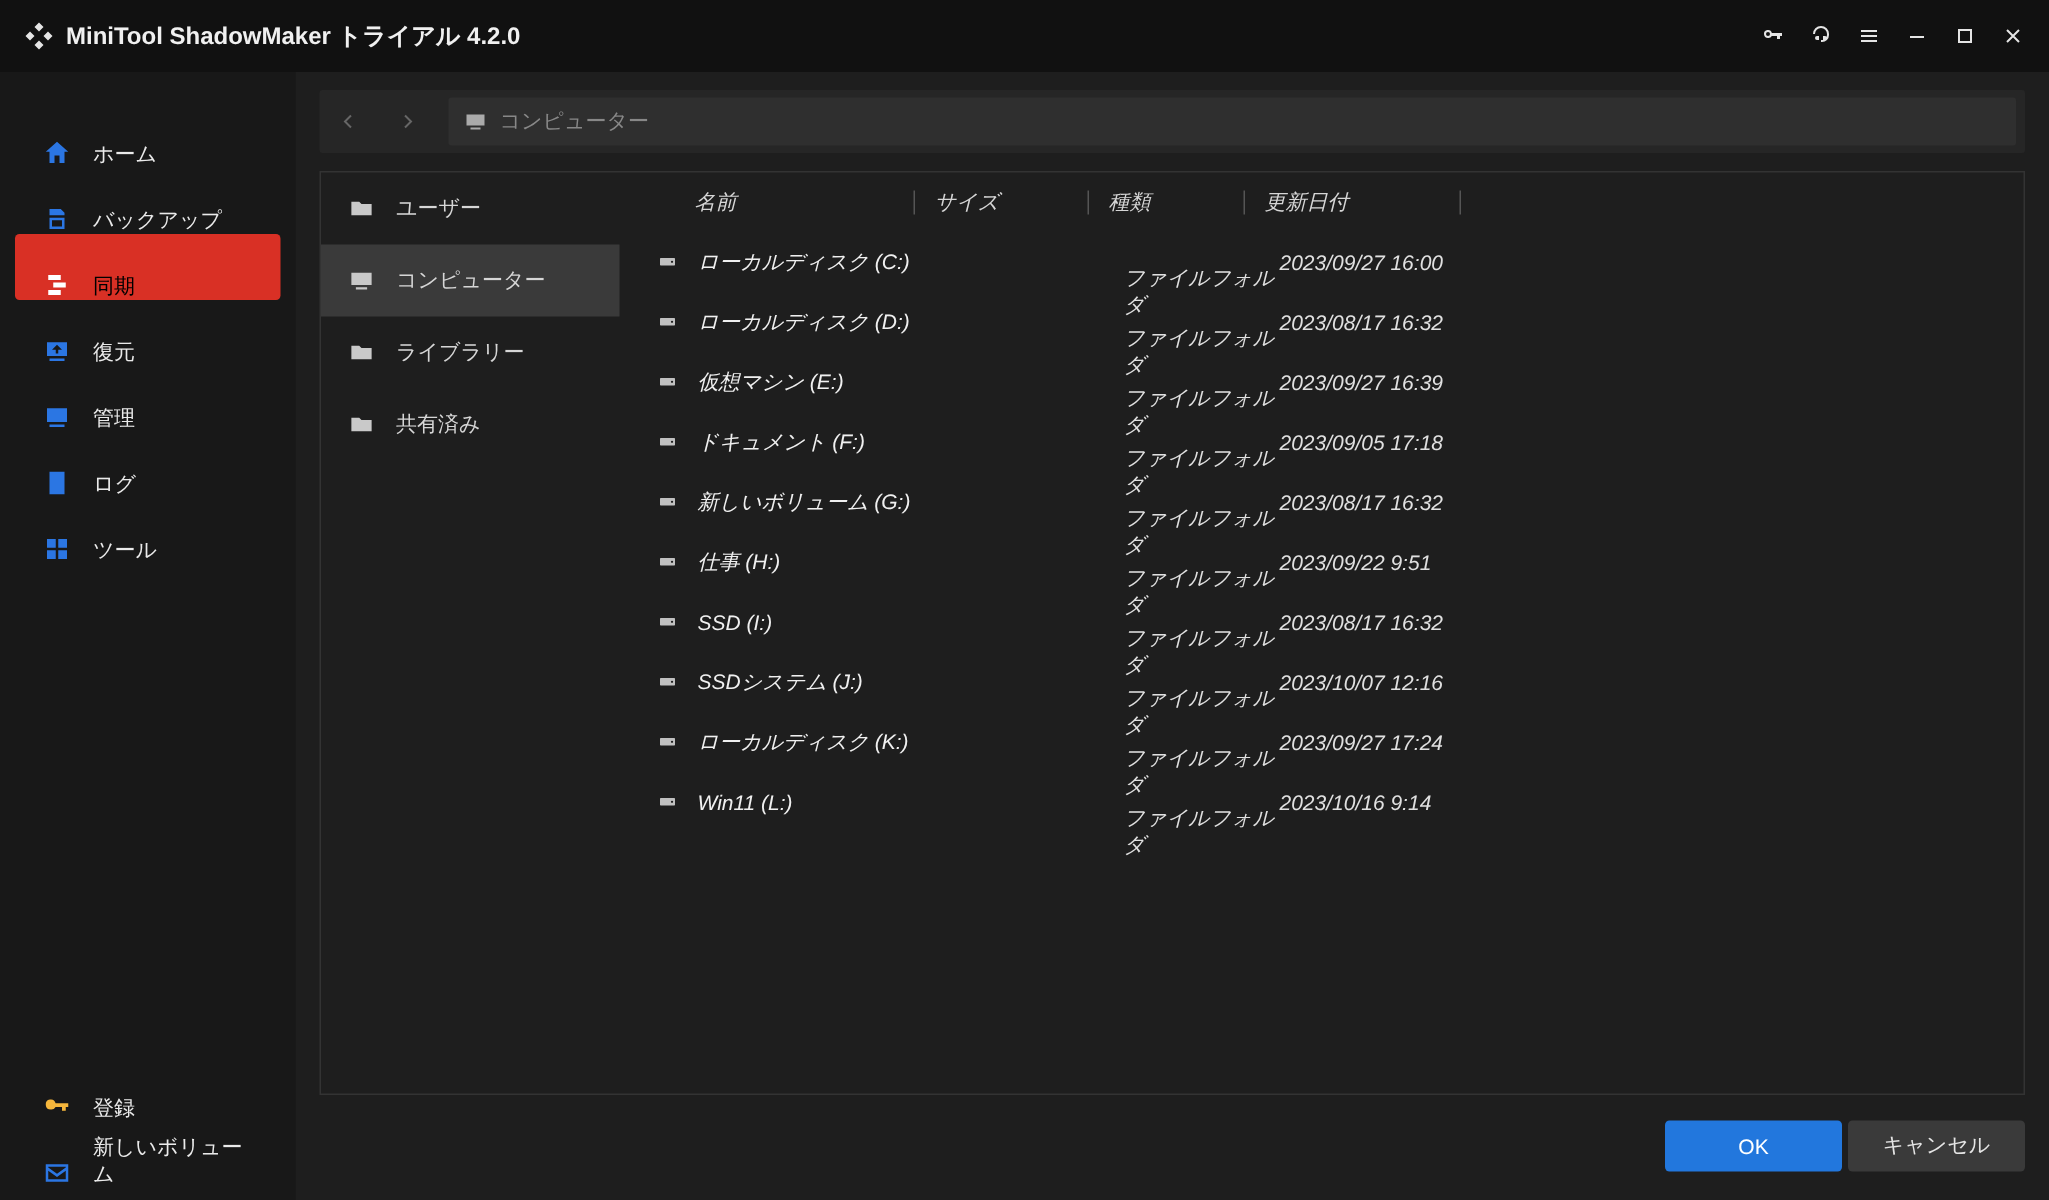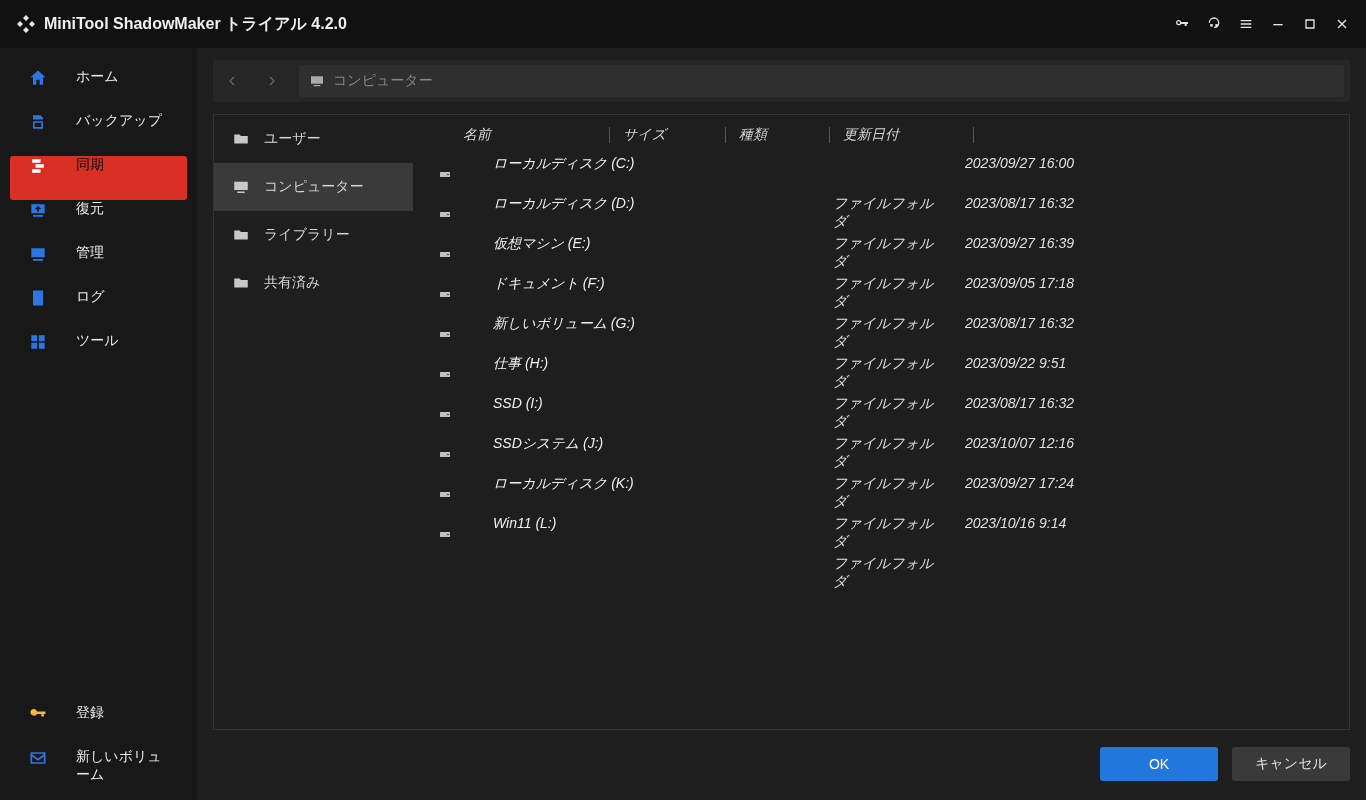--- a/index.html
+++ b/index.html
@@ -11,21 +11,21 @@
 .titlebar .title { font-weight: 600; font-size: 16px; color: #f0f0f0; }
 .titlebar .spacer { flex: 1; }
 .titlebar .tb-btn { width: 32px; height: 32px; display: flex; align-items: center; justify-content: center; color: #e5e5e5; cursor: pointer; }
 .titlebar .tb-btn svg { width: 16px; height: 16px; }
 .key { color: #f6b73c; }
 
 
 .main { display: flex; height: 752px; }
 .sidebar { width: 197px; background: #181818; display: flex; flex-direction: column; padding-top: 20px; }
 .sidebar .nav-list { flex: 1; }
-.sidebar .nav-item { display: flex; align-items: flex-start; height: 44px; padding: 0 18px; gap: 28px; cursor: pointer; margin: 0 10px; border-radius: 3px; color: #eaeaea; }
+.sidebar .nav-item { display: flex; align-items: flex-end; height: 44px; padding: 0 18px; gap: 14px; cursor: pointer; margin: 0 10px; border-radius: 3px; color: #eaeaea; }
 .sidebar .nav-item .icon { width: 20px; height: 20px; display: flex; align-items: center; justify-content: center; color: #2b76e3; }
 .sidebar .nav-item.active { background: #d93025; color: #000000; }
 .sidebar .nav-item.active .icon { color: #fff; }
 .sidebar .bottom { padding-bottom: 8px; }
 .sidebar .bottom .nav-item .icon.reg { color: #f6b73c; }
 .sidebar .bottom .nav-item .icon.fb { color: #2b76e3; }
 
 .content { flex: 1; background: #1e1e1e; padding: 12px 16px 18px 16px; display: flex; flex-direction: column; }
 
 
@@ -46,29 +46,29 @@
 .filelist { flex: 1; display: flex; flex-direction: column; font-style: italic; }
 .hdr-row { display: flex; align-items: center; height: 40px; padding: 0 24px; color: #d6d6d6; }
 .hdr-row .col { position: relative; }
 .hdr-row .sep { position: absolute; left: -14px; top: 50%; transform: translateY(-50%); width: 1px; height: 16px; background: #555; }
 .col-name { width: 160px; flex: none; }
 .col-size { width: 116px; flex: none; }
 .col-type { width: 104px; flex: none; }
 .col-date { width: 144px; flex: none; }
 
 .rows { flex: 1; overflow: auto; }
-.row { display: flex; height: 40px; padding: 0 24px; cursor: pointer; gap: 28px; }
+.row { display: flex; align-items: center; height: 40px; padding: 0 24px; cursor: pointer; }
 .row .ic { width: 18px; margin-right: 10px; color: #c0c0c0; display: flex; align-items: center; }
 .row .name { width: 252px; color: #f0f0f0; }
 .row .size { width: 32px; }
 .row .type { width: 104px; color: #e0e0e0; margin-top: 40px; }
 .row .date { width: 168px; color: #e0e0e0; }
 
 
-.footer { height: 52px; display: flex; align-items: center; justify-content: flex-end; gap: 14px; padding-top: 16px; }
+.footer { height: 52px; display: flex; align-items: center; justify-content: flex-end; gap: 4px; padding-top: 16px; }
 .btn { height: 34px; width: 118px; display: flex; align-items: center; justify-content: center; border-radius: 3px; cursor: pointer; font-size: 14px; }
 .btn-primary { background: #2277dd; color: #fff; }
 .btn-secondary { background: #3a3a3a; color: #e5e5e5; }
 
 svg { fill: currentColor; }
 </style>
 </head>
 <body>
 
 <div class="titlebar">

